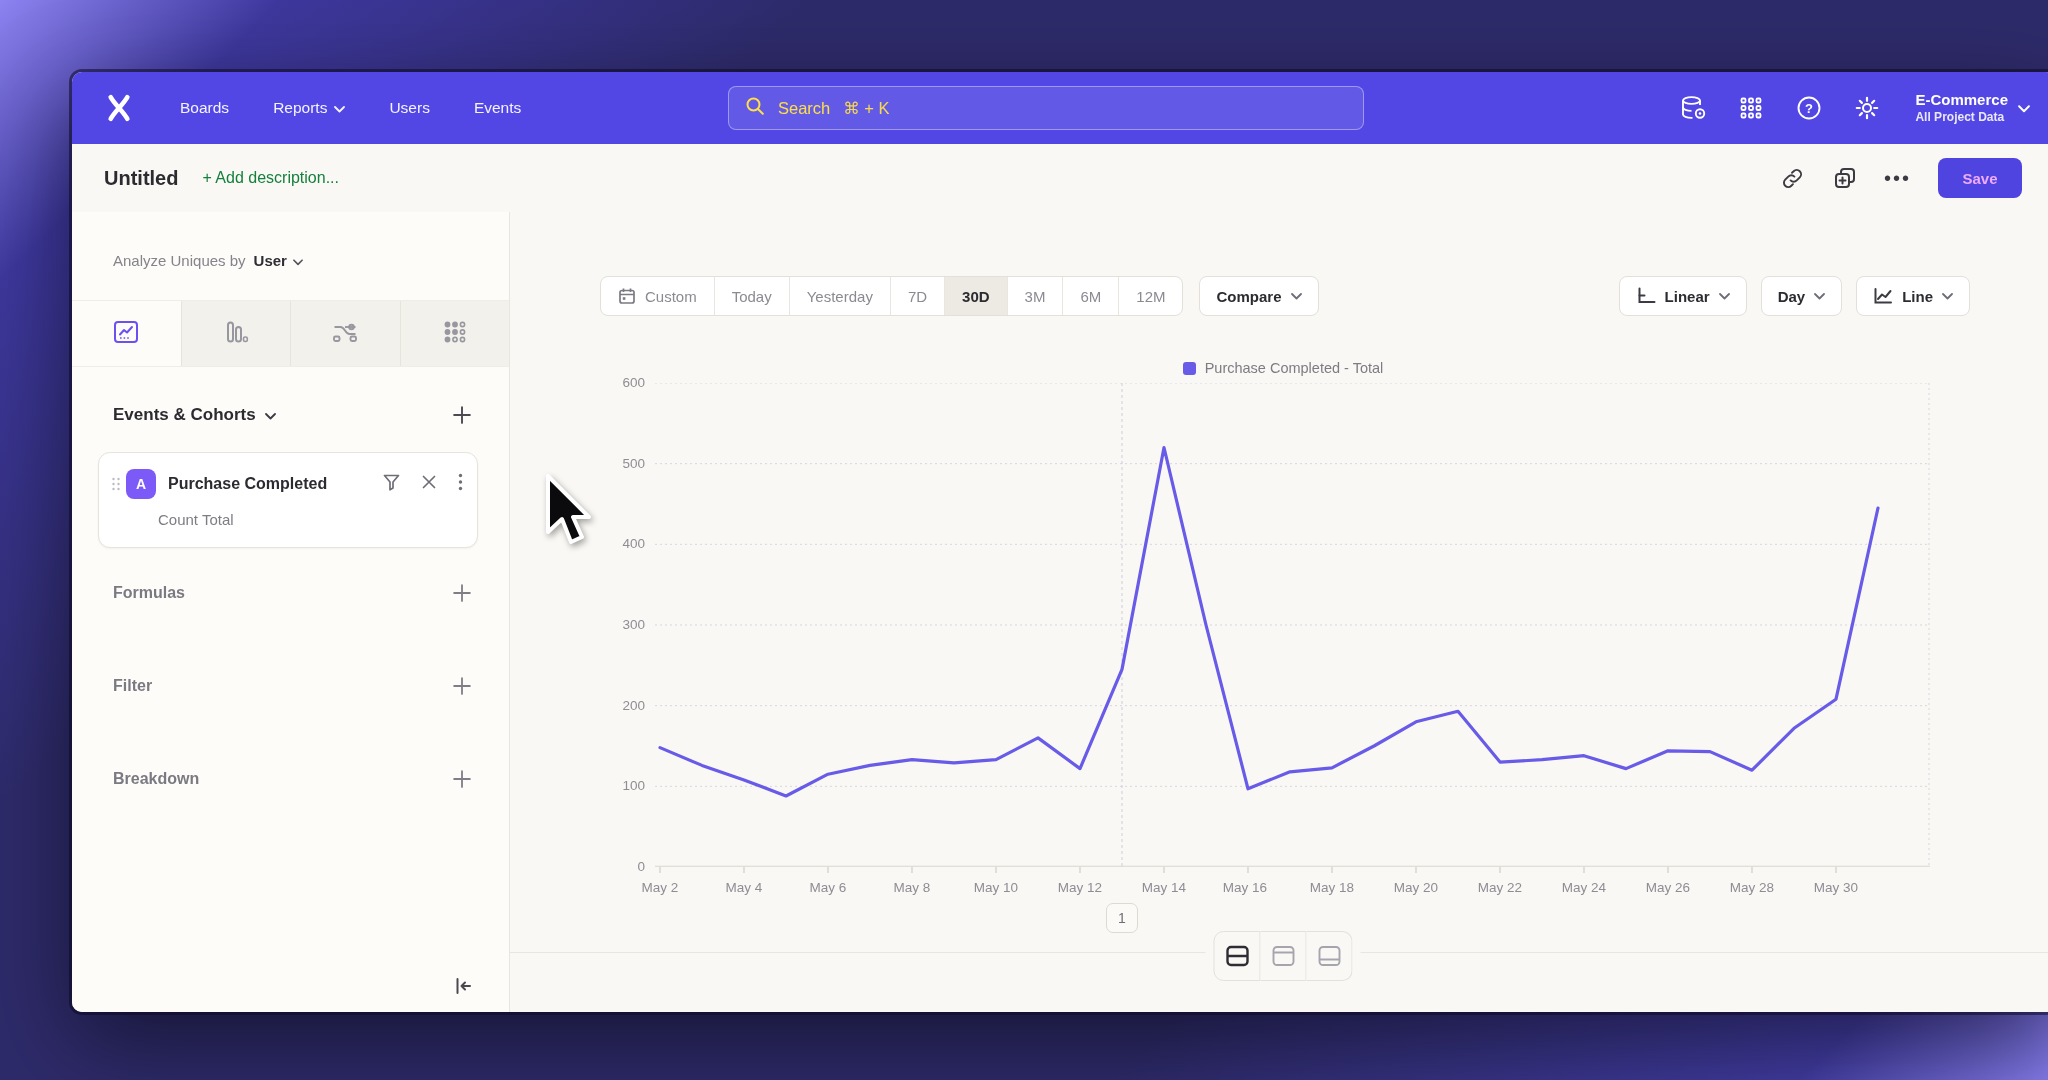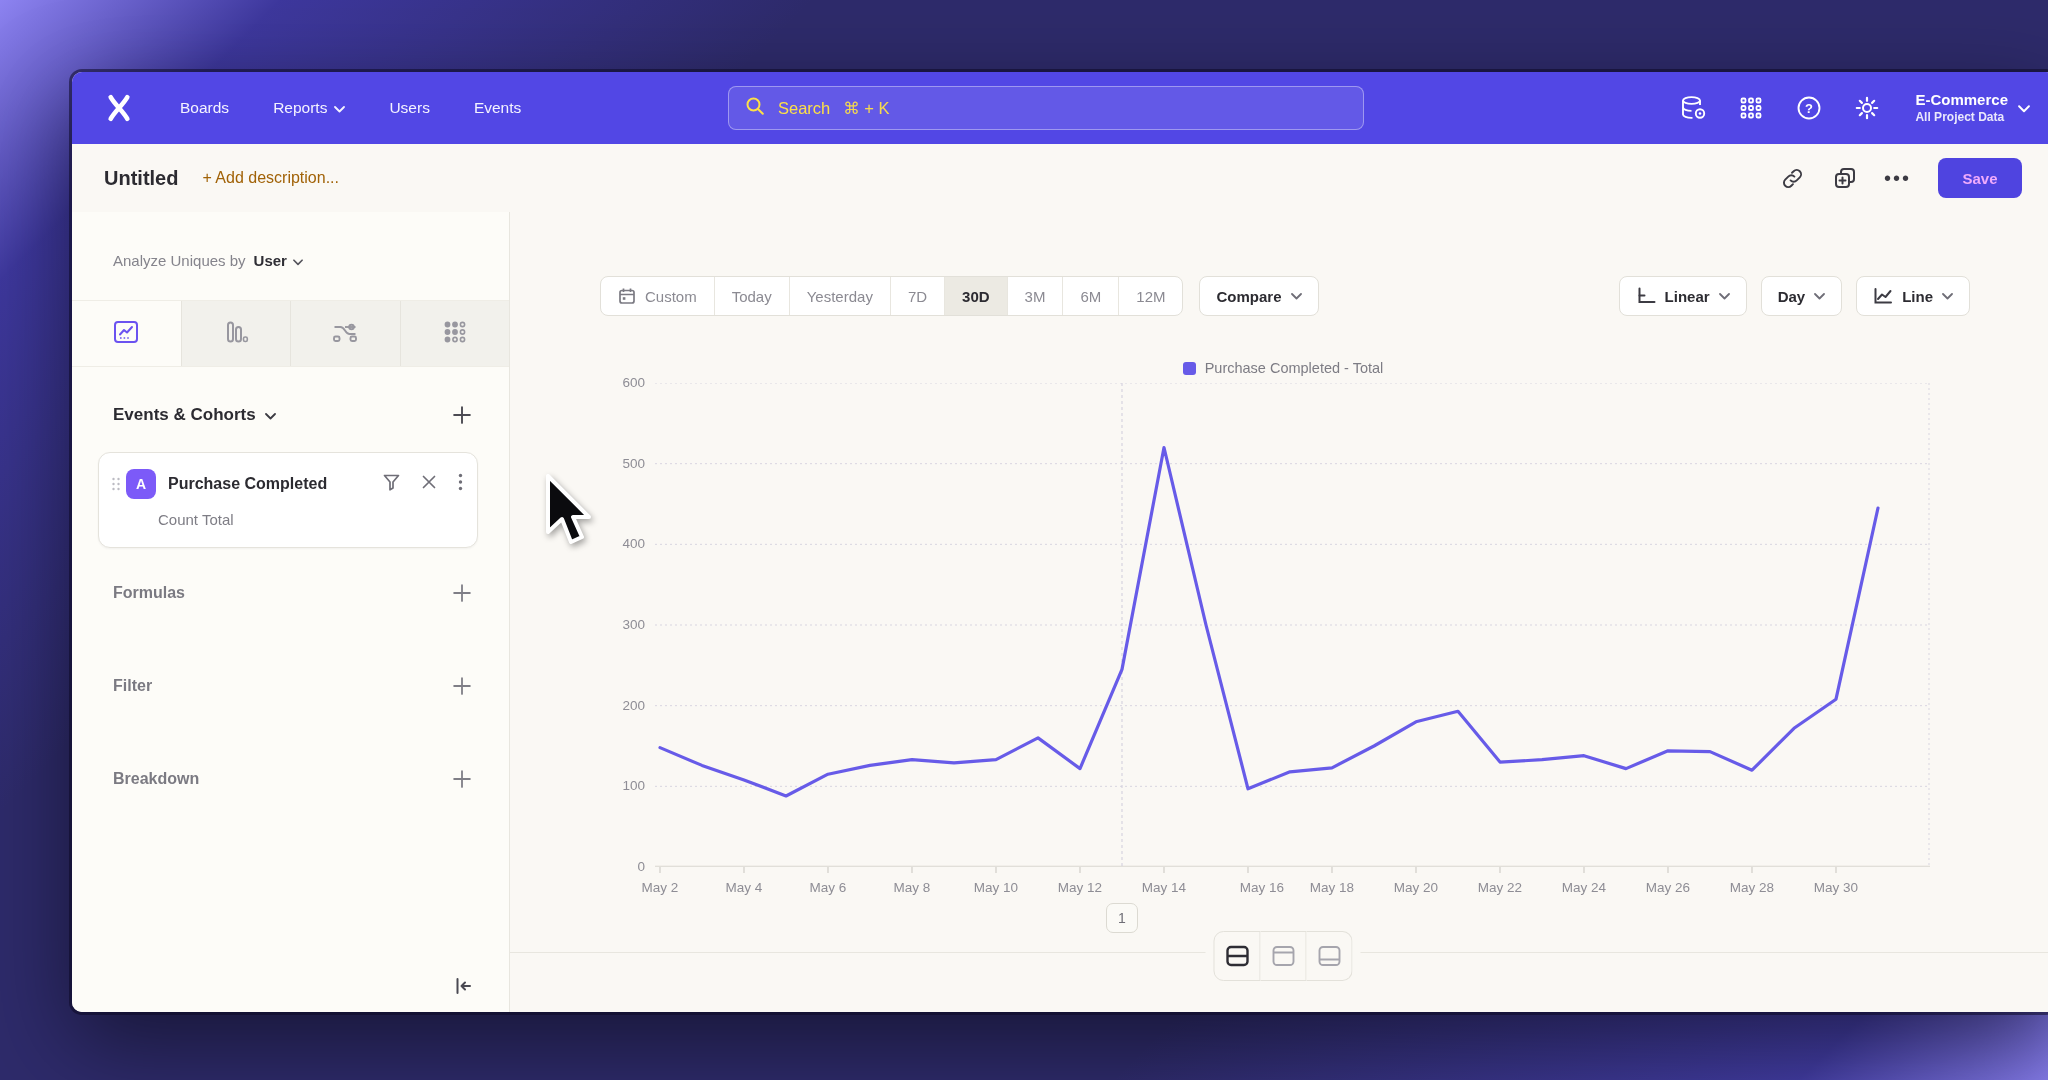--- a/index.html
+++ b/index.html
@@ -29,21 +29,21 @@
   .search .shortcut{opacity:.95;}
   .nav-right{position:absolute;right:26px;top:0;height:72px;display:flex;align-items:center;gap:30px;color:#fff;}
   .nav-icon{width:28px;height:28px;display:flex;align-items:center;justify-content:center;color:#fff;}
   .project{display:flex;align-items:center;gap:10px;margin-left:4px;}
   .project-text{display:flex;flex-direction:column;line-height:1.25;}
   .project-name{font-size:15px;font-weight:700;}
   .project-scope{font-size:12px;font-weight:600;color:rgba(255,255,255,.88);}
   
   .header{position:absolute;left:0;top:72px;right:0;height:68px;border-bottom:1px solid #ebe9e2;display:flex;align-items:center;}
   .doc-title{margin-left:32px;font-size:20px;font-weight:700;color:#2c2b31;}
-  .doc-desc{margin-left:24px;font-size:16px;color:#a16207;}
+  .doc-desc{margin-left:24px;font-size:16px;color:#15803d;}
   .header-right{position:absolute;right:34px;display:flex;align-items:center;gap:26px;color:#3c3b43;}
   .hdr-icon{width:26px;height:26px;display:flex;align-items:center;justify-content:center;color:#3c3b43;}
   .dots{font-size:20px;letter-spacing:2px;color:#3c3b43;line-height:10px;}
   .save-btn{width:84px;height:40px;border-radius:8px;background:#4f44e0;color:#f0abfc;font-size:15px;font-weight:600;display:flex;align-items:center;justify-content:center;margin-left:1px;}
   
   .sidebar{position:absolute;left:0;top:140px;width:438px;bottom:0;background:#fdfcf8;border-right:1px solid #e8e6df;box-sizing:border-box;}
   .analyze-row{position:absolute;left:41px;top:40px;font-size:15px;color:#85848c;display:flex;align-items:center;gap:8px;}
   .analyze-val{color:#2f2e35;font-weight:700;display:flex;align-items:center;gap:6px;}
   .tabs{position:absolute;left:0;top:88px;width:100%;height:65px;display:flex;border-top:1px solid #efede6;border-bottom:1px solid #efede6;}
   .tab{flex:1;display:flex;align-items:center;justify-content:center;background:#f2f1ec;color:#98979f;border-left:1px solid #e6e4dd;}
@@ -480,21 +480,21 @@
         </svg>
     </div>
     <div id="x-labels">
         <div class="x-label" style="left: 5px;">May 2</div>
         <div class="x-label" style="left: 89px;">May 4</div>
         <div class="x-label" style="left: 173px;">May 6</div>
         <div class="x-label" style="left: 257px;">May 8</div>
         <div class="x-label" style="left: 341px;">May 10</div>
         <div class="x-label" style="left: 425px;">May 12</div>
         <div class="x-label" style="left: 509px;">May 14</div>
-        <div class="x-label" style="left: 593px; padding-left: 28px;">May 16</div>
+        <div class="x-label" style="left: 576px; padding-left: 28px;">May 16</div>
         <div class="x-label" style="left: 677px;">May 18</div>
         <div class="x-label" style="left: 761px;">May 20</div>
         <div class="x-label" style="left: 845px;">May 22</div>
         <div class="x-label" style="left: 929px;">May 24</div>
         <div class="x-label" style="left: 1013px;">May 26</div>
         <div class="x-label" style="left: 1097px;">May 28</div>
         <div class="x-label" style="left: 1181px; text-align: right;">May 30</div>
       </div>
 
     <div class="annotation-badge" id="annotation-badge" style="left: 596px;">1</div>

